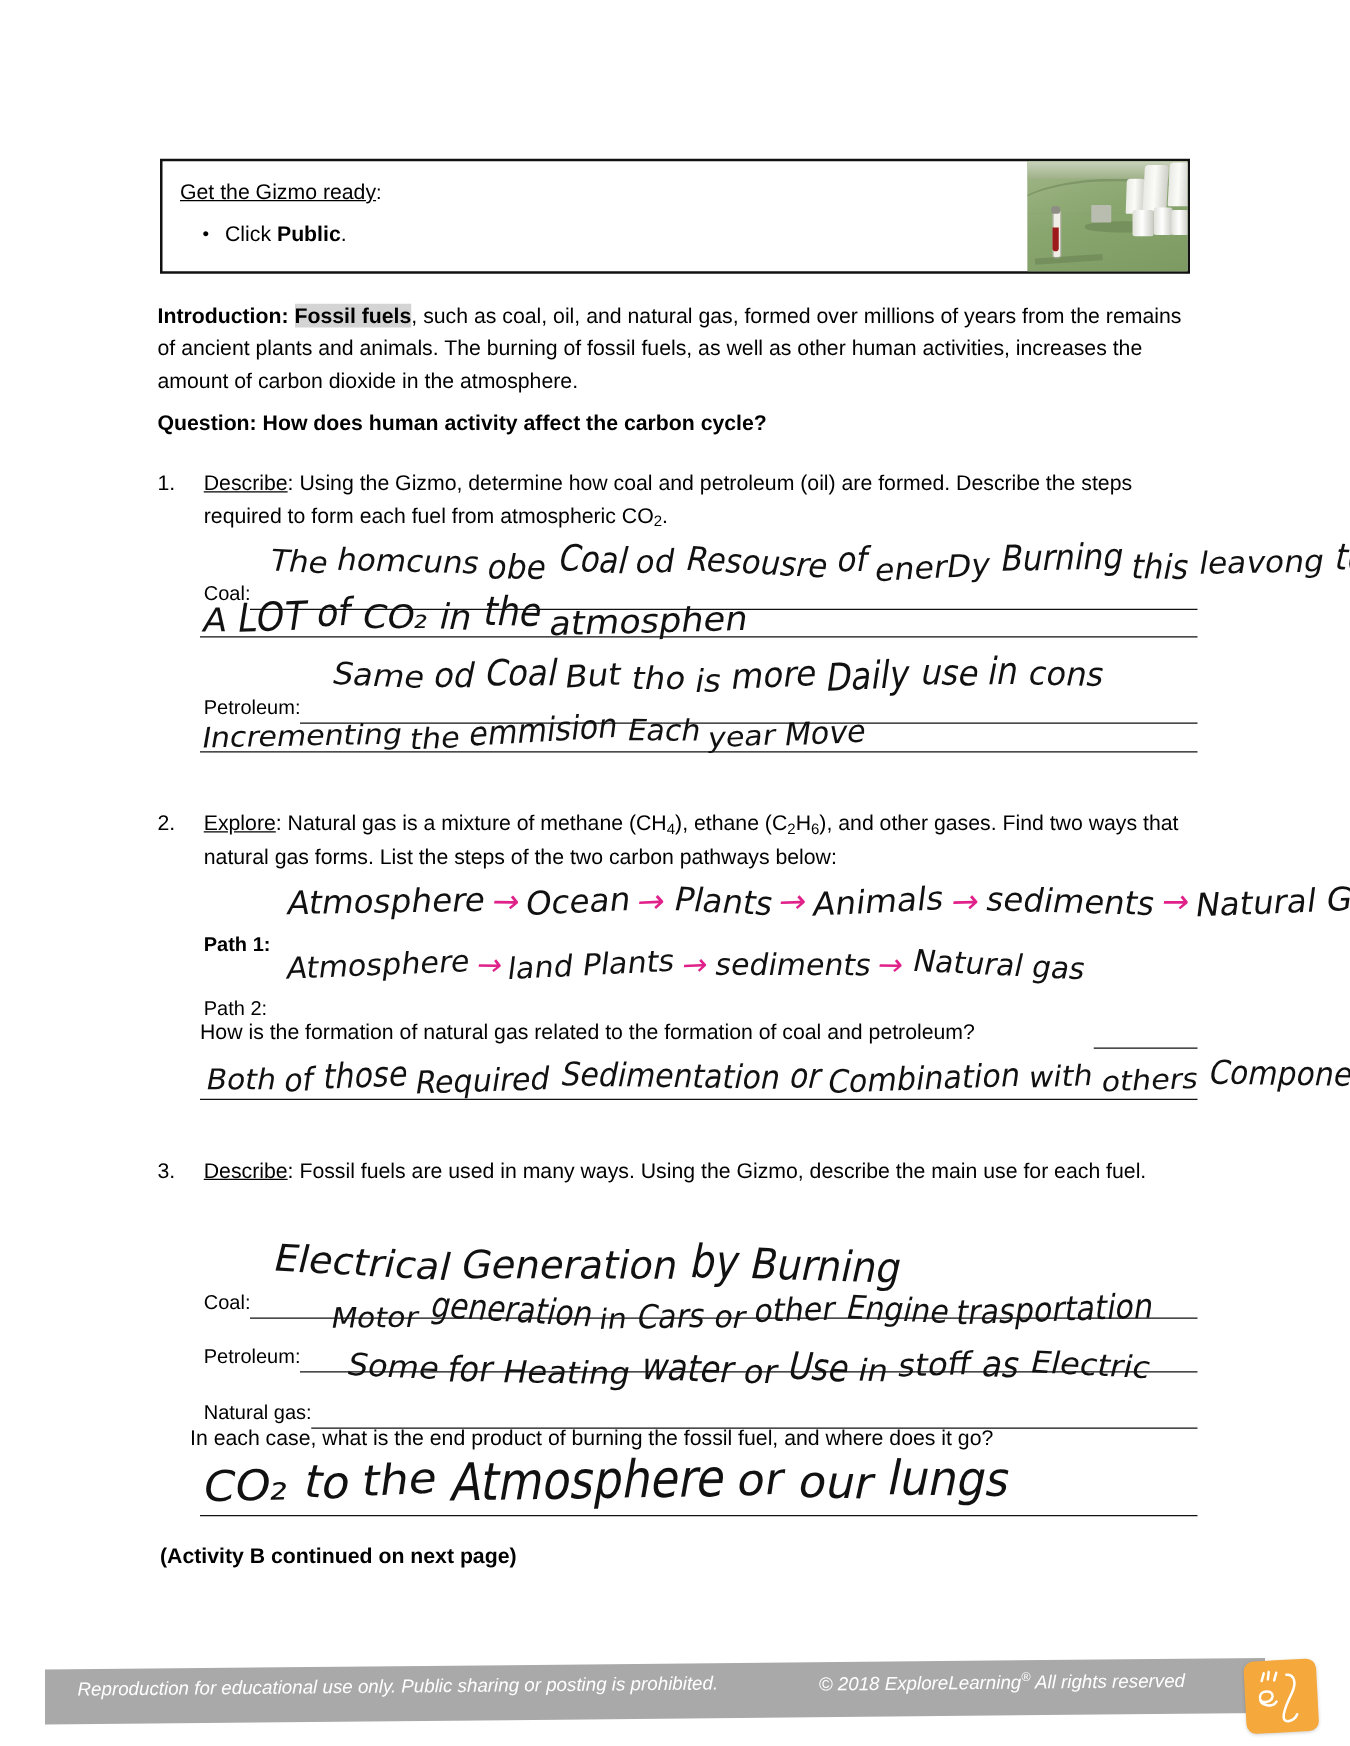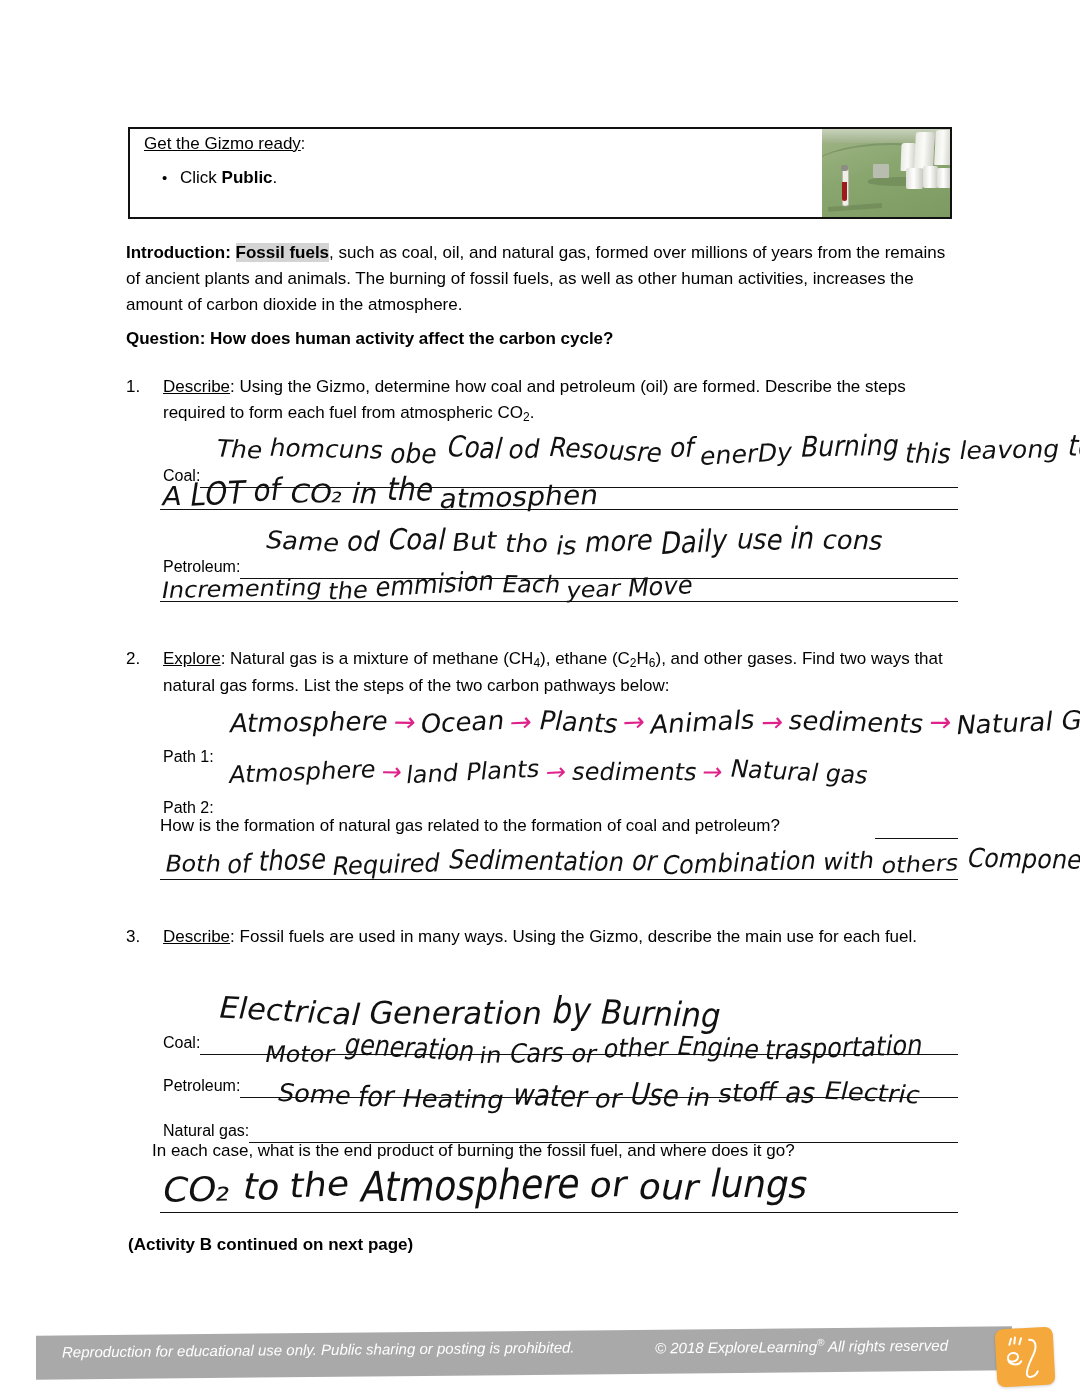--- a/index.html
+++ b/index.html
@@ -44,21 +44,21 @@
   }
   .col-activity .ln {
     font-size: 17.5px;
     font-weight: bold;
     line-height: 31px;
     letter-spacing: -0.1px;
   }
   .col-steps {
     flex: 1;
     box-sizing: border-box;
-    padding: 4px 0 0 14px;
+    padding: 14px 0 0 14px;
     position: relative;
   }
   .steps-title {
     font-size: 17px;
     text-decoration: underline;
     display: inline-block;
     line-height: 22px;
   }
   .step-item {
     margin-top: 12px;
@@ -331,21 +331,21 @@
   <div class="blankline" style="left:160px; top:601px; width:798px;"></div>
   <div class="hw-line" style="left:160px; top:573px; font-size:24px;"><span class="tok" style="transform: skewX(-11deg) rotate(-1.12deg) translateY(1px) scaleY(0.94);">Incrementing</span><span class="tok">&nbsp;</span><span class="tok" style="transform: skewX(-11deg) rotate(-2.96deg) translateY(3.4px) scaleY(0.97);">the</span><span class="tok">&nbsp;</span><span class="tok" style="transform: skewX(-11deg) rotate(-3.44deg) translateY(-1.2px) scaleY(1.12);">emmision</span><span class="tok">&nbsp;</span><span class="tok" style="transform: skewX(-11deg) rotate(0.33deg) translateY(-2.8px) scaleY(0.98);">Each</span><span class="tok">&nbsp;</span><span class="tok" style="transform: skewX(-11deg) rotate(-2.72deg) translateY(1.3px) scaleY(0.92);">year</span><span class="tok">&nbsp;</span><span class="tok" style="transform: skewX(-11deg) rotate(-2.67deg) translateY(0.2px) scaleY(1.05);">Move</span></div>
 
   <div class="qitem q2">
     <span class="qnum">2.</span>
     <div class="qbody">
       <span class="u">Explore</span><span>: Natural gas is a mixture of methane (CH</span><sub>4</sub><span>), ethane (C</span><sub>2</sub><span>H</span><sub>6</sub><span>), and other gases. Find two ways that natural gas forms. List the steps of the two carbon pathways below:</span>
     </div>
   </div>
 
-  <div class="anslabel" style="position:absolute; left:163px; top:719px;">Path 1:</div>
+  <div class="anslabel" style="position:absolute; left:163px; top:719px;font-weight:bold;">Path 1:</div>
   <div id="path1-hw" class="hw-line" style="left:228px; top:707px; font-size:26px;"><span class="tok" style="transform: skewX(-10deg) rotate(-0.96deg);">Atmosphere</span><span class="tok" style="color: rgb(224, 33, 138); padding: 0px 6px; transform: skewX(-10deg) rotate(0.84deg);">→</span><span class="tok" style="transform: skewX(-10deg) rotate(-2.61deg);">Ocean</span><span class="tok" style="color: rgb(224, 33, 138); padding: 0px 6px; transform: skewX(-10deg) rotate(-2.53deg);">→</span><span class="tok" style="transform: skewX(-10deg) rotate(2.93deg);">Plants</span><span class="tok" style="color: rgb(224, 33, 138); padding: 0px 6px; transform: skewX(-10deg) rotate(-1.91deg);">→</span><span class="tok" style="transform: skewX(-10deg) rotate(-2.95deg);">Animals</span><span class="tok" style="color: rgb(224, 33, 138); padding: 0px 6px; transform: skewX(-10deg) rotate(-1deg);">→</span><span class="tok" style="transform: skewX(-10deg) rotate(1.61deg);">sediments</span><span class="tok" style="color: rgb(224, 33, 138); padding: 0px 6px; transform: skewX(-10deg) rotate(0.28deg);">→</span><span class="tok" style="transform: skewX(-10deg) rotate(-2.43deg);">Natural Gas</span></div>
 
   <div class="anslabel" style="position:absolute; left:163px; top:770px;">Path 2:</div>
   <div id="path2-hw" class="hw-line" style="left:228px; top:758px; font-size:24px;"><span class="tok" style="transform: skewX(-10deg) rotate(-2.33deg);">Atmosphere</span><span class="tok" style="color: rgb(224, 33, 138); padding: 0px 6px; transform: skewX(-10deg) rotate(1.12deg);">→</span><span class="tok" style="transform: skewX(-10deg) rotate(-2.9deg);">land Plants</span><span class="tok" style="color: rgb(224, 33, 138); padding: 0px 6px; transform: skewX(-10deg) rotate(-2.29deg);">→</span><span class="tok" style="transform: skewX(-10deg) rotate(0.15deg);">sediments</span><span class="tok" style="color: rgb(224, 33, 138); padding: 0px 6px; transform: skewX(-10deg) rotate(0.07deg);">→</span><span class="tok" style="transform: skewX(-10deg) rotate(2.9deg);">Natural gas</span></div>
 
   <div class="para" style="left:160px; top:813px; width:800px;">How is the formation of natural gas related to the formation of coal and petroleum?</div>
   <div class="blankline" style="left:875px; top:838px; width:83px;"></div>
   <div class="blankline" style="left:160px; top:879px; width:798px;"></div>
   <div class="hw-line" style="left:163px; top:848px; font-size:24px;"><span class="tok" style="transform: skewX(-11deg) rotate(-0.06deg) translateY(1.1px) scaleY(0.95);">Both</span><span class="tok">&nbsp;</span><span class="tok" style="transform: skewX(-11deg) rotate(-3deg) translateY(3.3px) scaleY(1.08);">of</span><span class="tok">&nbsp;</span><span class="tok" style="transform: skewX(-11deg) rotate(-2.25deg) translateY(0.7px) scaleY(1.17);">those</span><span class="tok">&nbsp;</span><span class="tok" style="transform: skewX(-11deg) rotate(-1.92deg) translateY(3.4px) scaleY(1.05);">Required</span><span class="tok">&nbsp;</span><span class="tok" style="transform: skewX(-11deg) rotate(0.93deg) translateY(0.2px) scaleY(1.09);">Sedimentation</span><span class="tok">&nbsp;</span><span class="tok" style="transform: skewX(-11deg) rotate(2.21deg) translateY(1.1px) scaleY(1.15);">or</span><span class="tok">&nbsp;</span><span class="tok" style="transform: skewX(-11deg) rotate(-2.17deg) translateY(1.9px) scaleY(1.07);">Combination</span><span class="tok">&nbsp;</span><span class="tok" style="transform: skewX(-11deg) rotate(-2.28deg) translateY(-1.3px) scaleY(0.96);">with</span><span class="tok">&nbsp;</span><span class="tok" style="transform: skewX(-11deg) rotate(-2.22deg) translateY(1.3px) scaleY(0.93);">others</span><span class="tok">&nbsp;</span><span class="tok" style="transform: skewX(-11deg) rotate(0.94deg) translateY(-1.4px) scaleY(1.09);">Components</span></div>
 

